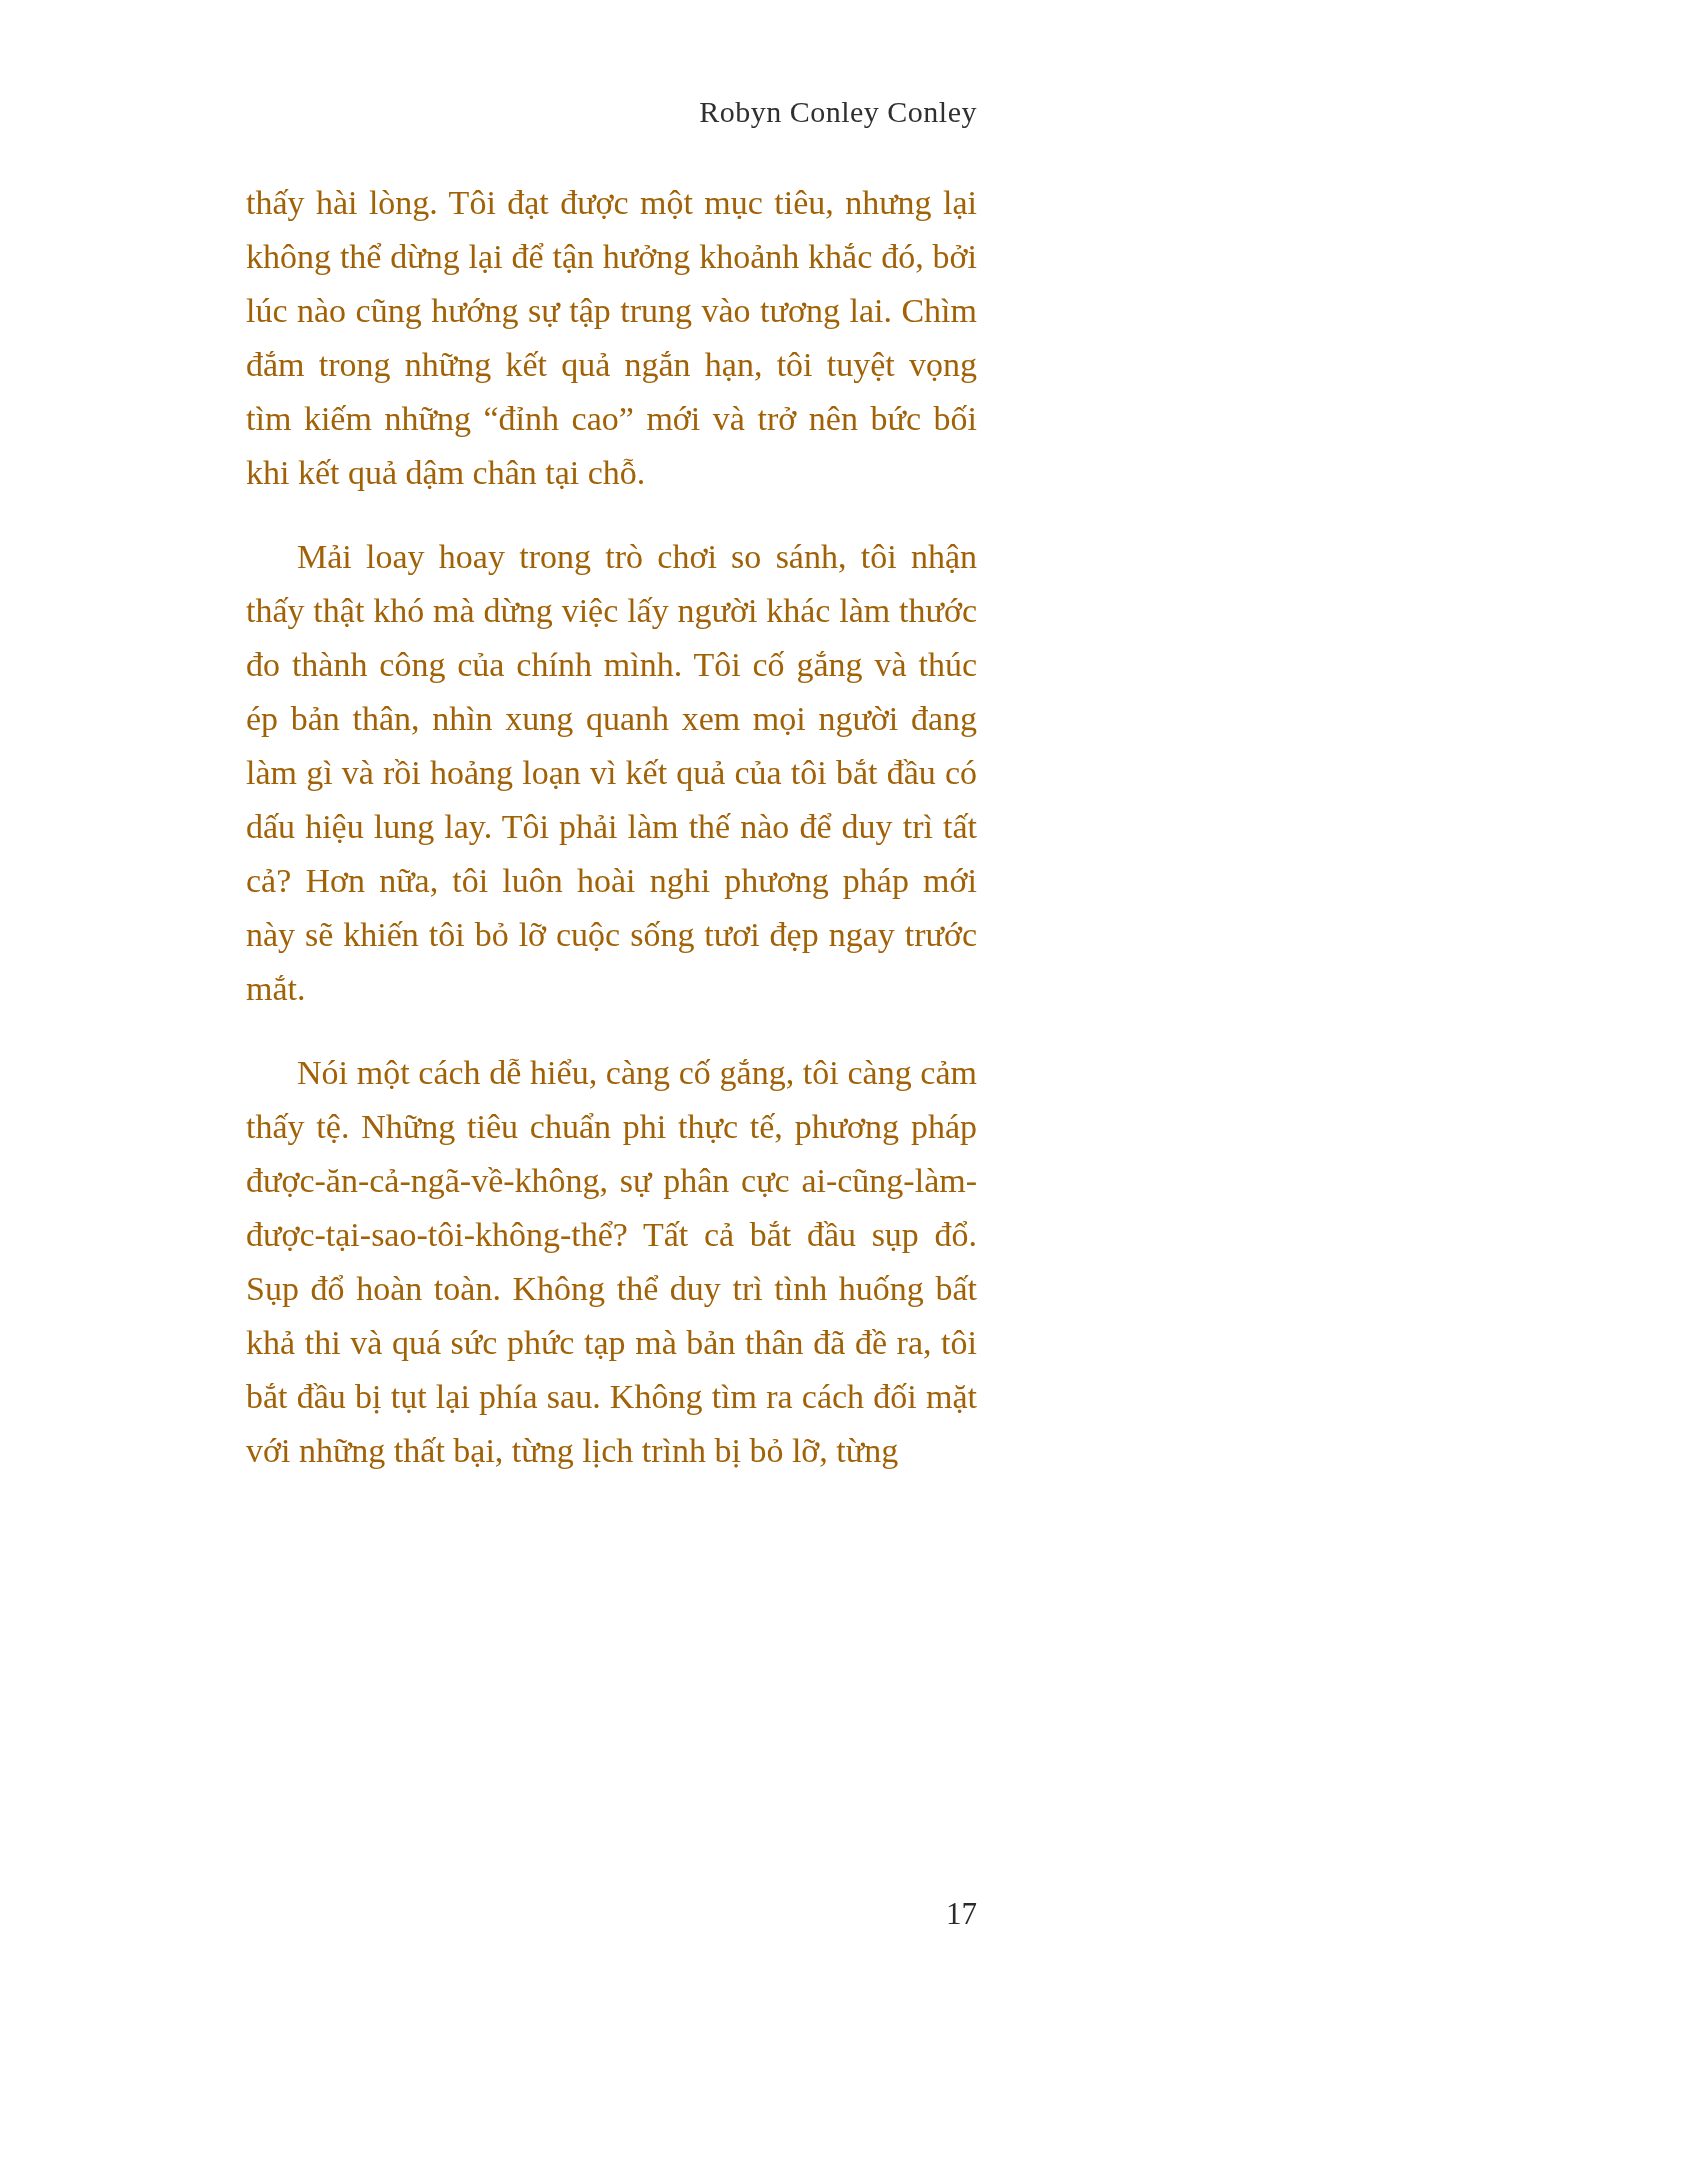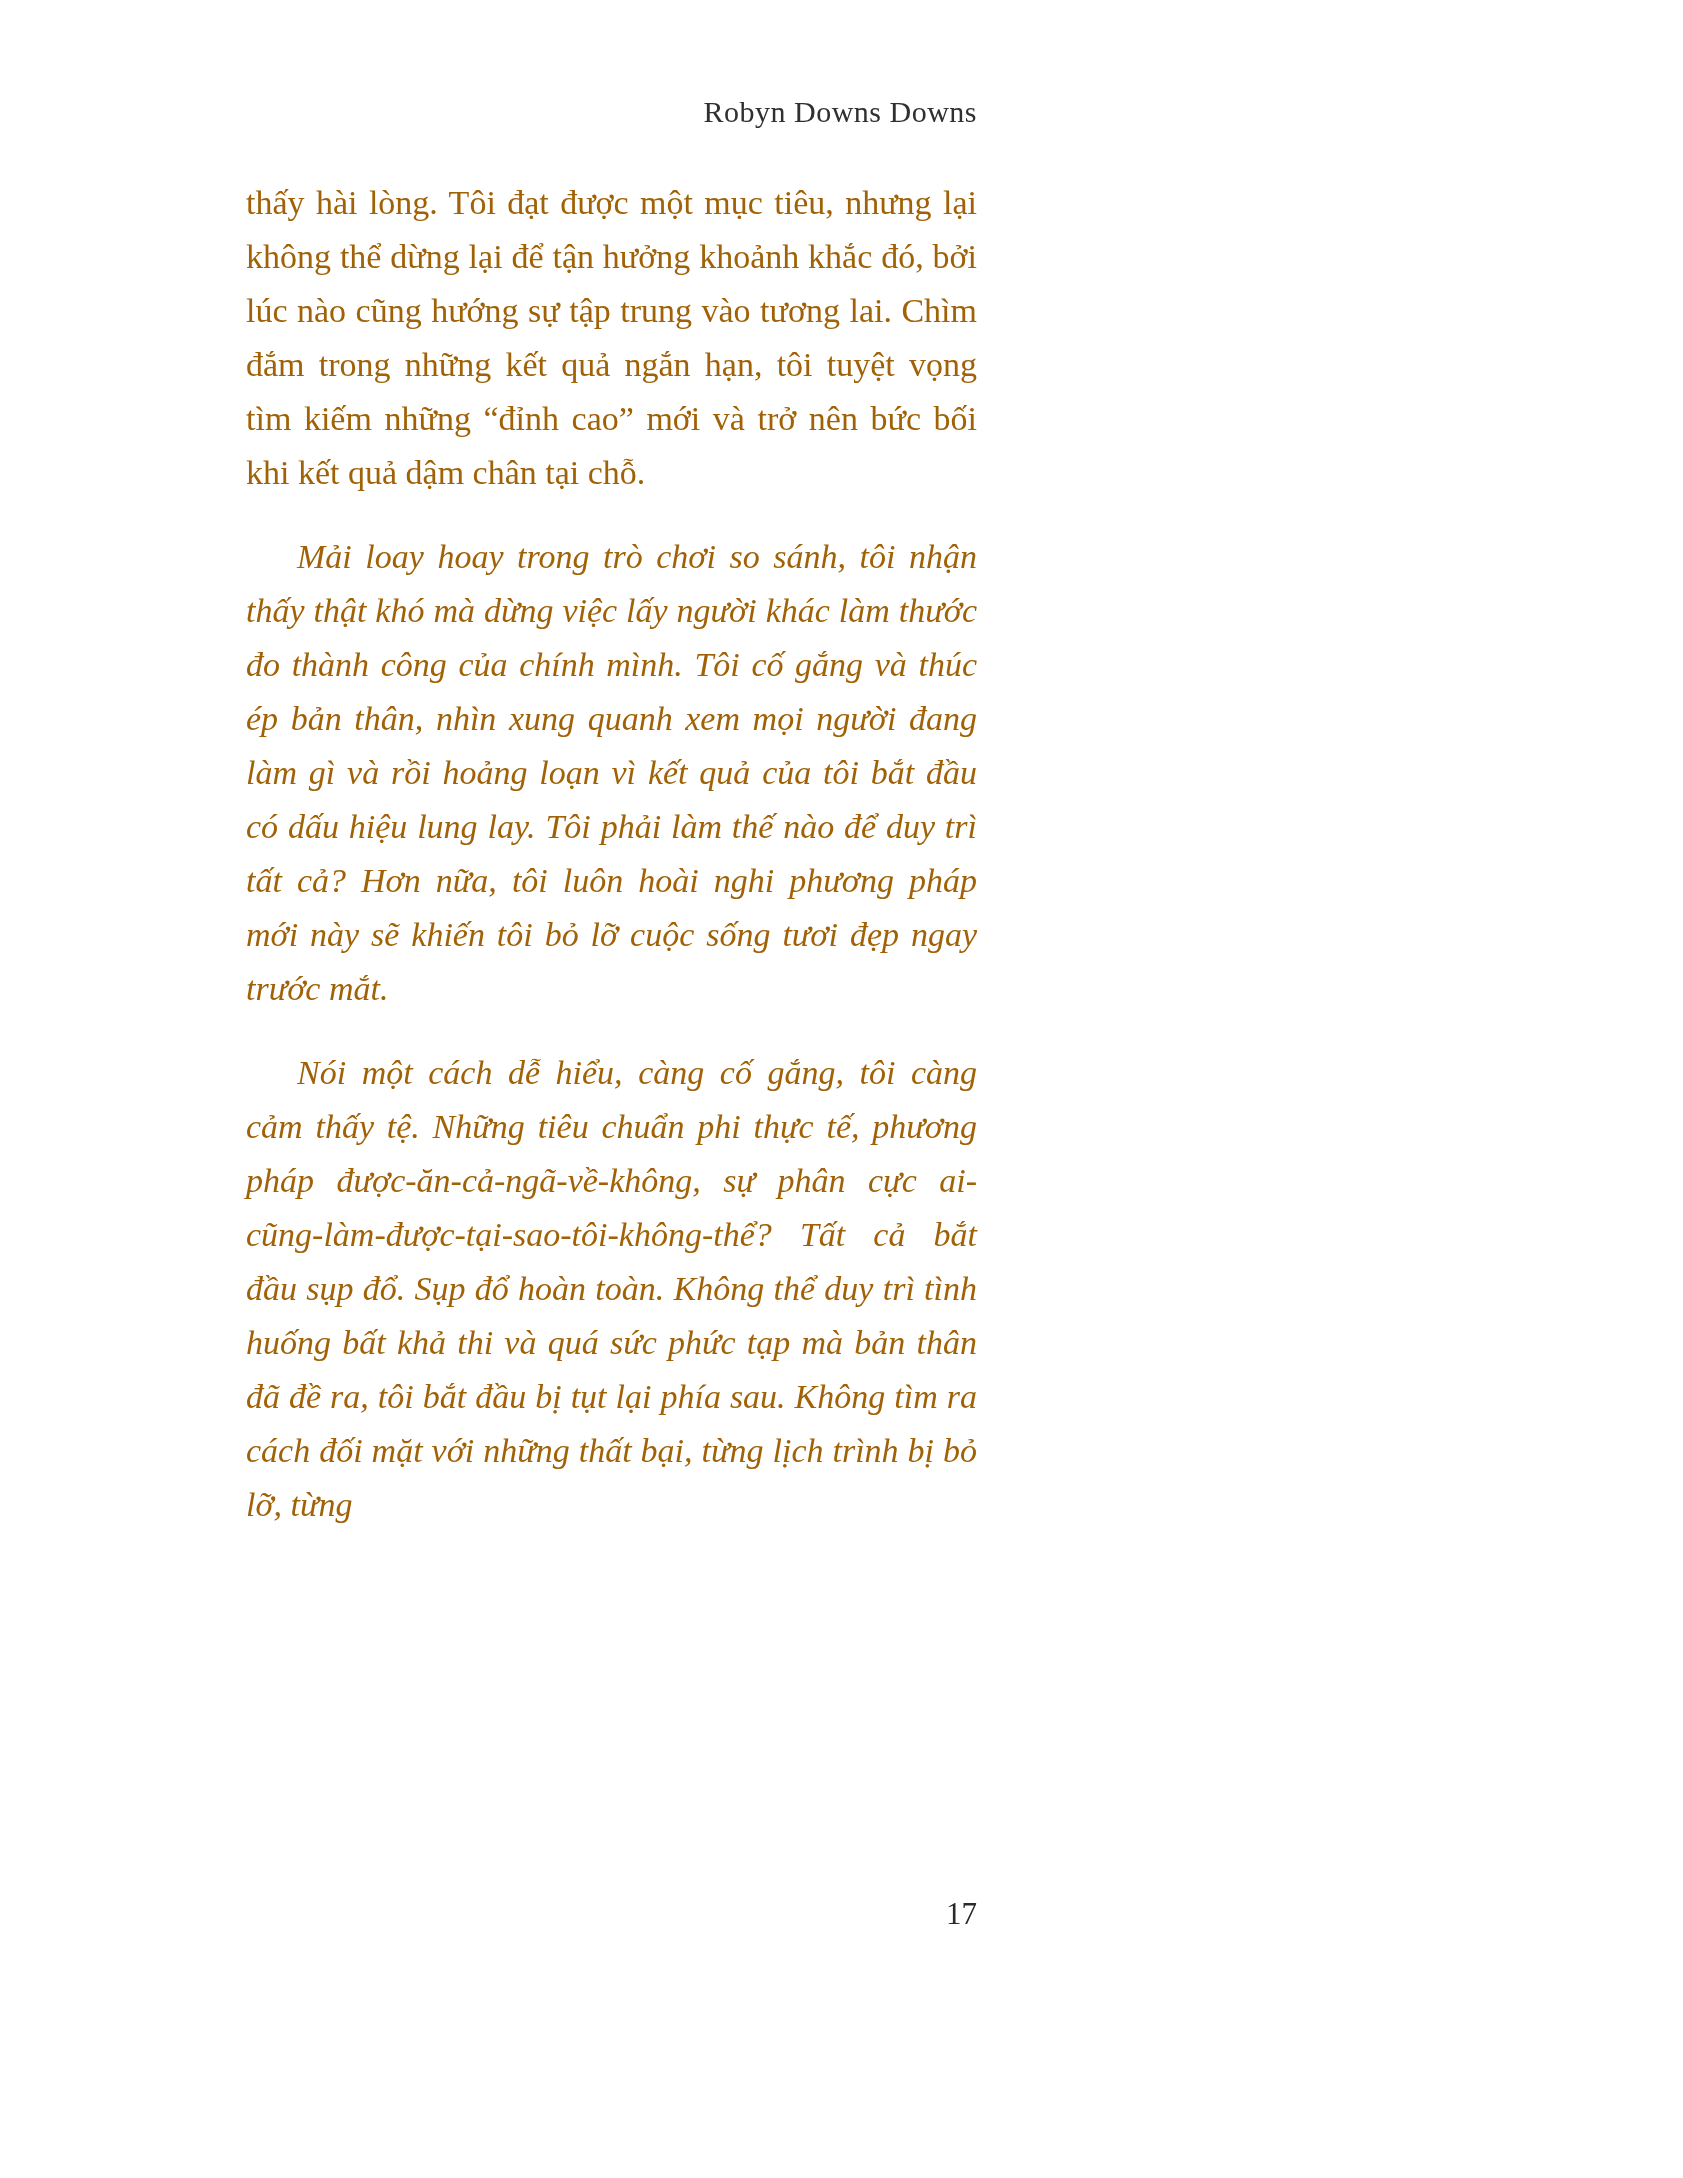--- a/index.html
+++ b/index.html
@@ -41,38 +41,37 @@
   .page-body p {
     margin: 0 0 30px 0;
     font-size: 34px;
     line-height: 54px;
     text-align: justify;
     text-justify: inter-word;
     color: #a16207;
   }
   .page-body p.indent {
     text-indent: 51px;
-    font-style: italic;
   }
   .page-number {
     position: absolute;
     bottom: 246px;
     right: 0;
     font-size: 31px;
     color: #2a2a2a;
     text-align: center;
   }
 </style>
 </head>
 <body>
 
 <div class="page">
   <div class="text-column">
 
-    <div class="running-header">Robyn Downs Downs</div>
+    <div class="running-header">Robyn Conley Conley</div>
 
     <div class="page-body">
       <p>thấy hài lòng. Tôi đạt được một mục tiêu, nhưng lại không thể dừng lại để tận hưởng khoảnh khắc đó, bởi lúc nào cũng hướng sự tập trung vào tương lai. Chìm đắm trong những kết quả ngắn hạn, tôi tuyệt vọng tìm kiếm những “đỉnh cao” mới và trở nên bức bối khi kết quả dậm chân tại chỗ.</p>
       <p class="indent">Mải loay hoay trong trò chơi so sánh, tôi nhận thấy thật khó mà dừng việc lấy người khác làm thước đo thành công của chính mình. Tôi cố gắng và thúc ép bản thân, nhìn xung quanh xem mọi người đang làm gì và rồi hoảng loạn vì kết quả của tôi bắt đầu có dấu hiệu lung lay. Tôi phải làm thế nào để duy trì tất cả? Hơn nữa, tôi luôn hoài nghi phương pháp mới này sẽ khiến tôi bỏ lỡ cuộc sống tươi đẹp ngay trước mắt.</p>
       <p class="indent">Nói một cách dễ hiểu, càng cố gắng, tôi càng cảm thấy tệ. Những tiêu chuẩn phi thực tế, phương pháp được-ăn-cả-ngã-về-không, sự phân cực ai-cũng-làm-được-tại-sao-tôi-không-thể? Tất cả bắt đầu sụp đổ. Sụp đổ hoàn toàn. Không thể duy trì tình huống bất khả thi và quá sức phức tạp mà bản thân đã đề ra, tôi bắt đầu bị tụt lại phía sau. Không tìm ra cách đối mặt với những thất bại, từng lịch trình bị bỏ lỡ, từng</p>
     </div>
 
     <div class="page-number">17</div>
 
   </div>

